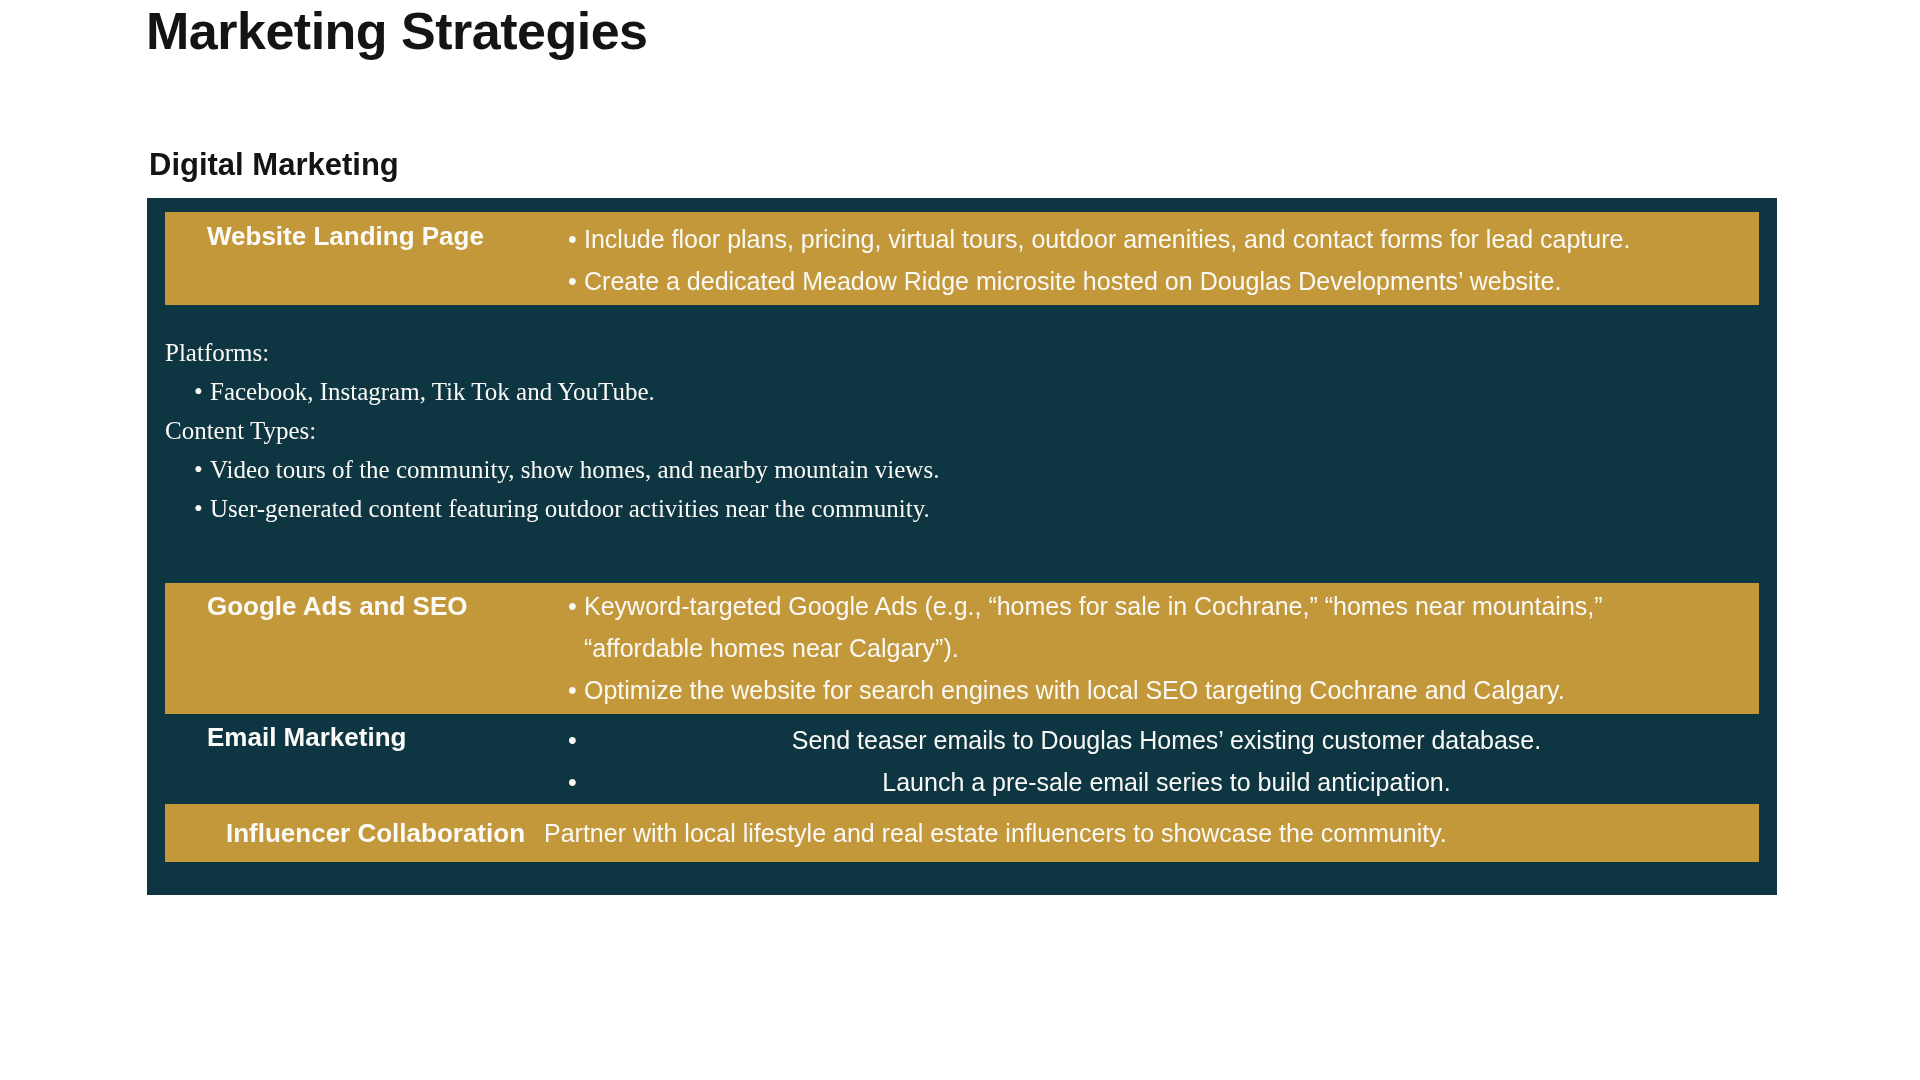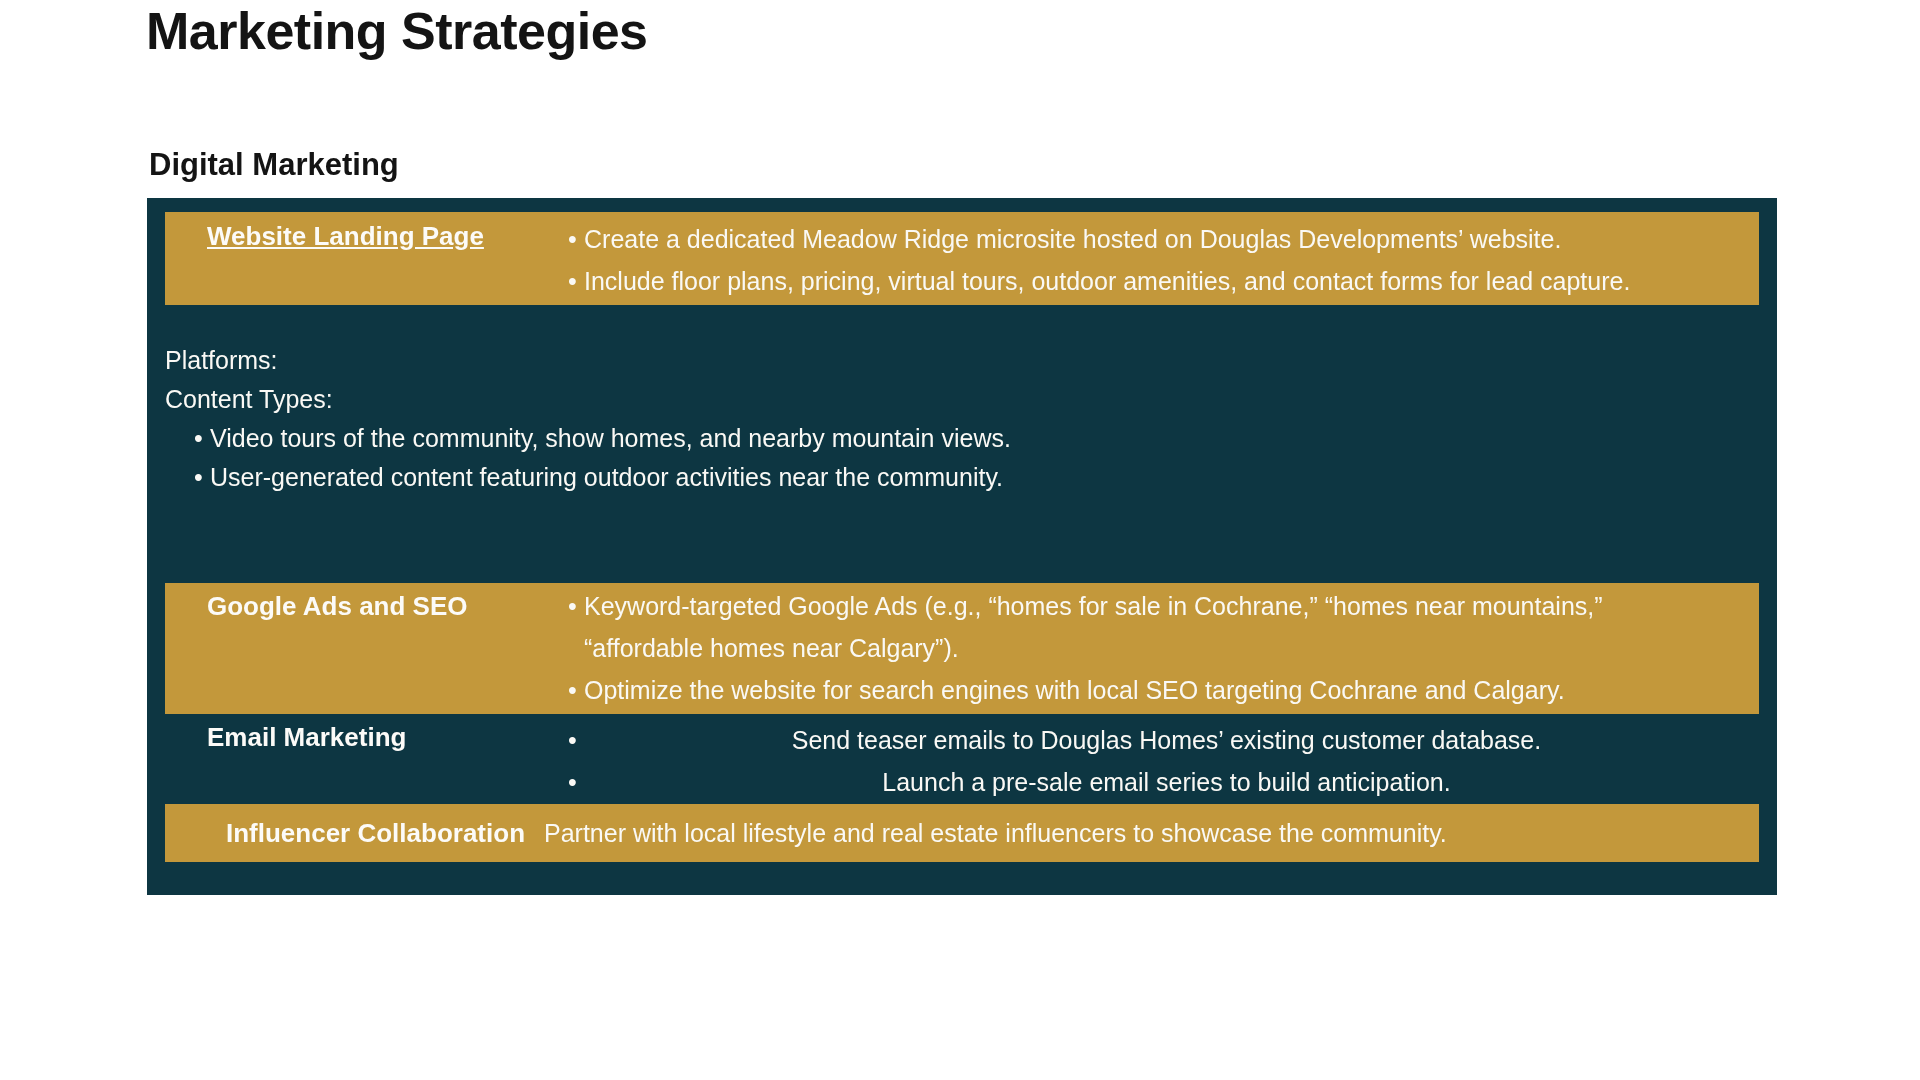--- a/index.html
+++ b/index.html
@@ -32,22 +32,22 @@
     color:#faf9f5;
   }
   .row.gold{background:#c3983b;}
 
   .lbl{
     flex:0 0 410px;box-sizing:border-box;padding-left:42px;
     font-weight:700;font-size:26px;line-height:34px;color:#fcfbf8;
   }
   .cell{flex:1 1 auto;min-width:0;font-size:25px;padding-right:10px;}
 
-  .r1{height:93px;}  .r1 .lbl{padding-top:7px;text-decoration:underline;}  .r1 .cell{padding-top:6px;line-height:42px;}
-  .r2{height:278px;} .r2 .lbl{padding-top:21px;} .r2 .cell{padding-top:36px;line-height:39px;}
+  .r1{height:93px;}  .r1 .lbl{padding-top:7px;}  .r1 .cell{padding-top:6px;line-height:42px;}
+  .r2{height:278px;} .r2 .lbl{padding-top:21px;} .r2 .cell{padding-top:28px;line-height:39px;font-family:Liberation Serif, serif;}
   .r3{height:131px;} .r3 .lbl{padding-top:6px;}  .r3 .cell{padding-top:2px;line-height:42px;}
   .r4{height:90px;}  .r4 .lbl{padding-top:6px;}  .r4 .cell{padding-top:5px;line-height:42px;text-align:center;}
   .r5{height:58px;align-items:center;}
   .r5 .lbl{flex-basis:379px;padding-top:0;text-align:center;}
   .r5 .cell{line-height:32px;}
 
   ul.bul{list-style:none;margin:0;padding:0;}
   ul.bul.main{margin-left:-7px;}
   ul.bul.sub{margin-left:29px;}
   .bul li{
@@ -66,29 +66,32 @@
   <h1 class="title">Marketing Strategies</h1>
 
   <h2 class="section-heading">Digital Marketing</h2>
 
   <div class="tbl">
 
     <div class="row gold r1">
       <div class="lbl">Website Landing Page</div>
       <div class="cell">
         <ul class="bul main">
+          <li>Include floor plans, pricing, virtual tours, outdoor amenities, and contact forms for lead capture.</li>
           <li>Create a dedicated Meadow Ridge microsite hosted on Douglas Developments’ website.</li>
-          <li>Include floor plans, pricing, virtual tours, outdoor amenities, and contact forms for lead capture.</li>
         </ul>
       </div>
     </div>
 
     <div class="row teal r2">
       <div class="cell">
         <div class="para">Platforms:</div>
+        <ul class="bul sub">
+          <li>Facebook, Instagram, Tik Tok and YouTube.</li>
+        </ul>
         <div class="para">Content Types:</div>
         <ul class="bul sub">
           <li>Video tours of the community, show homes, and nearby mountain views.</li>
           <li>User-generated content featuring outdoor activities near the community.</li>
         </ul>
       </div>
     </div>
 
     <div class="row gold r3">
       <div class="lbl">Google Ads and SEO</div>

